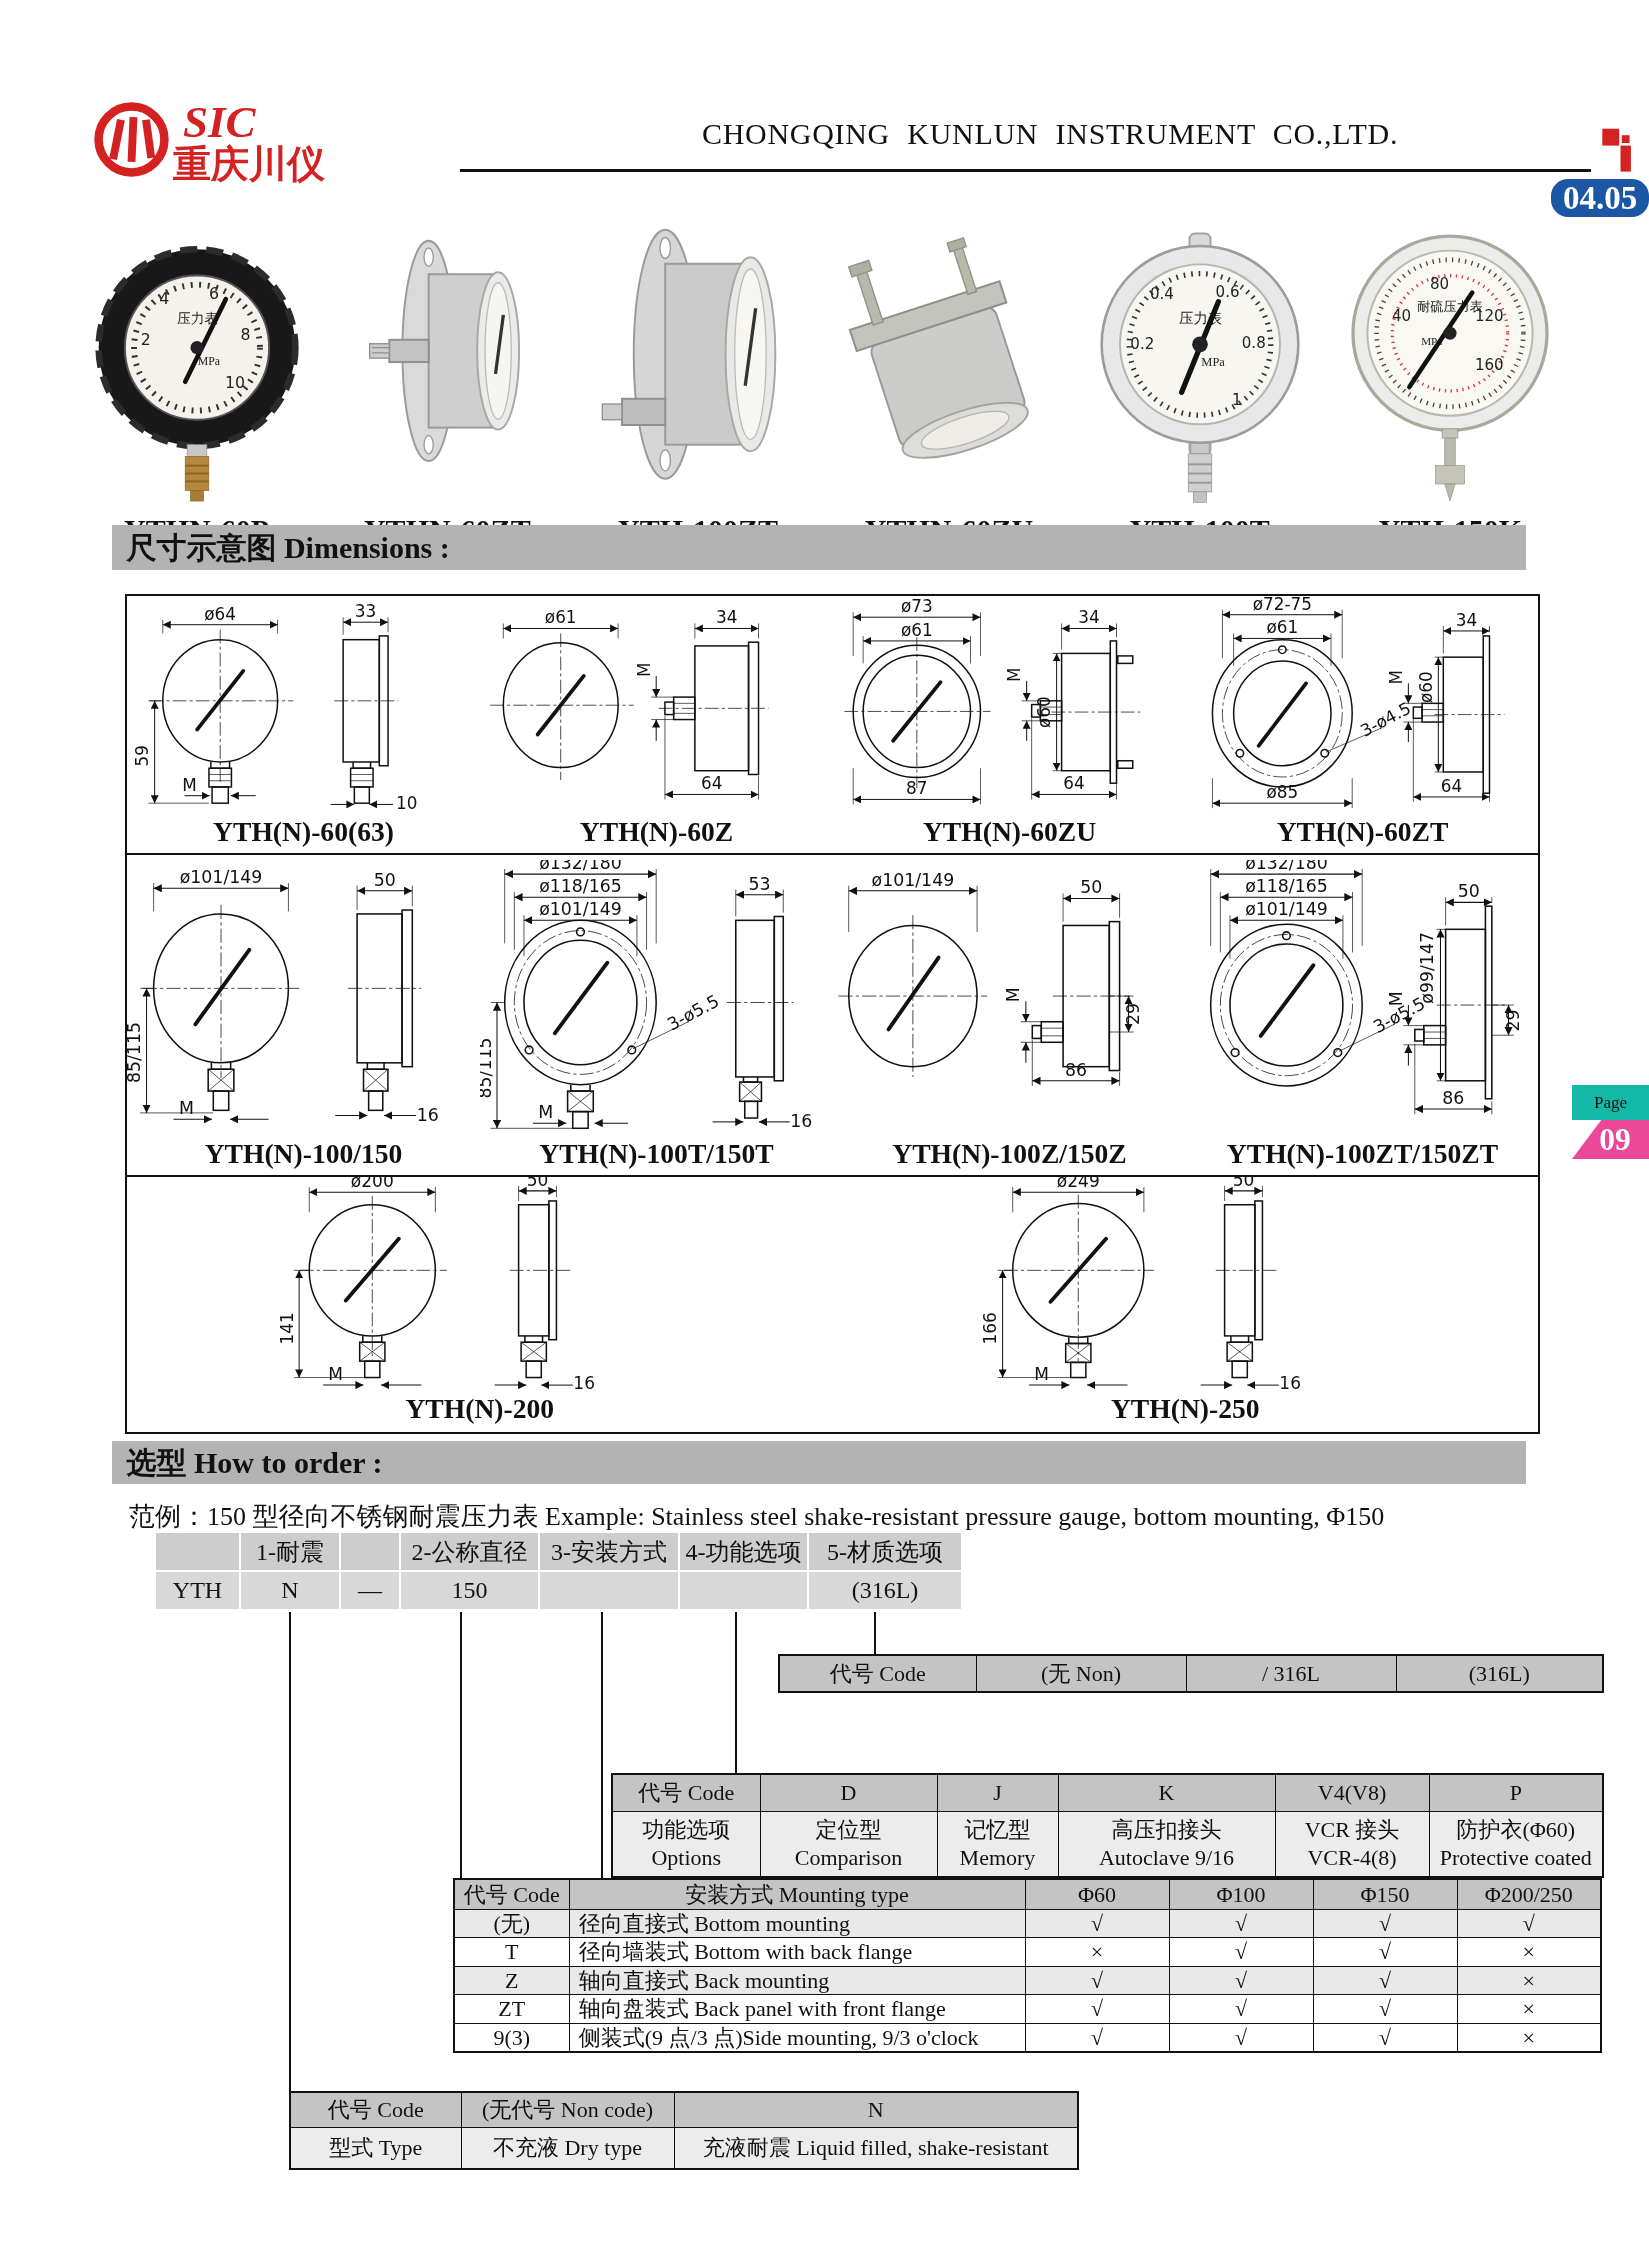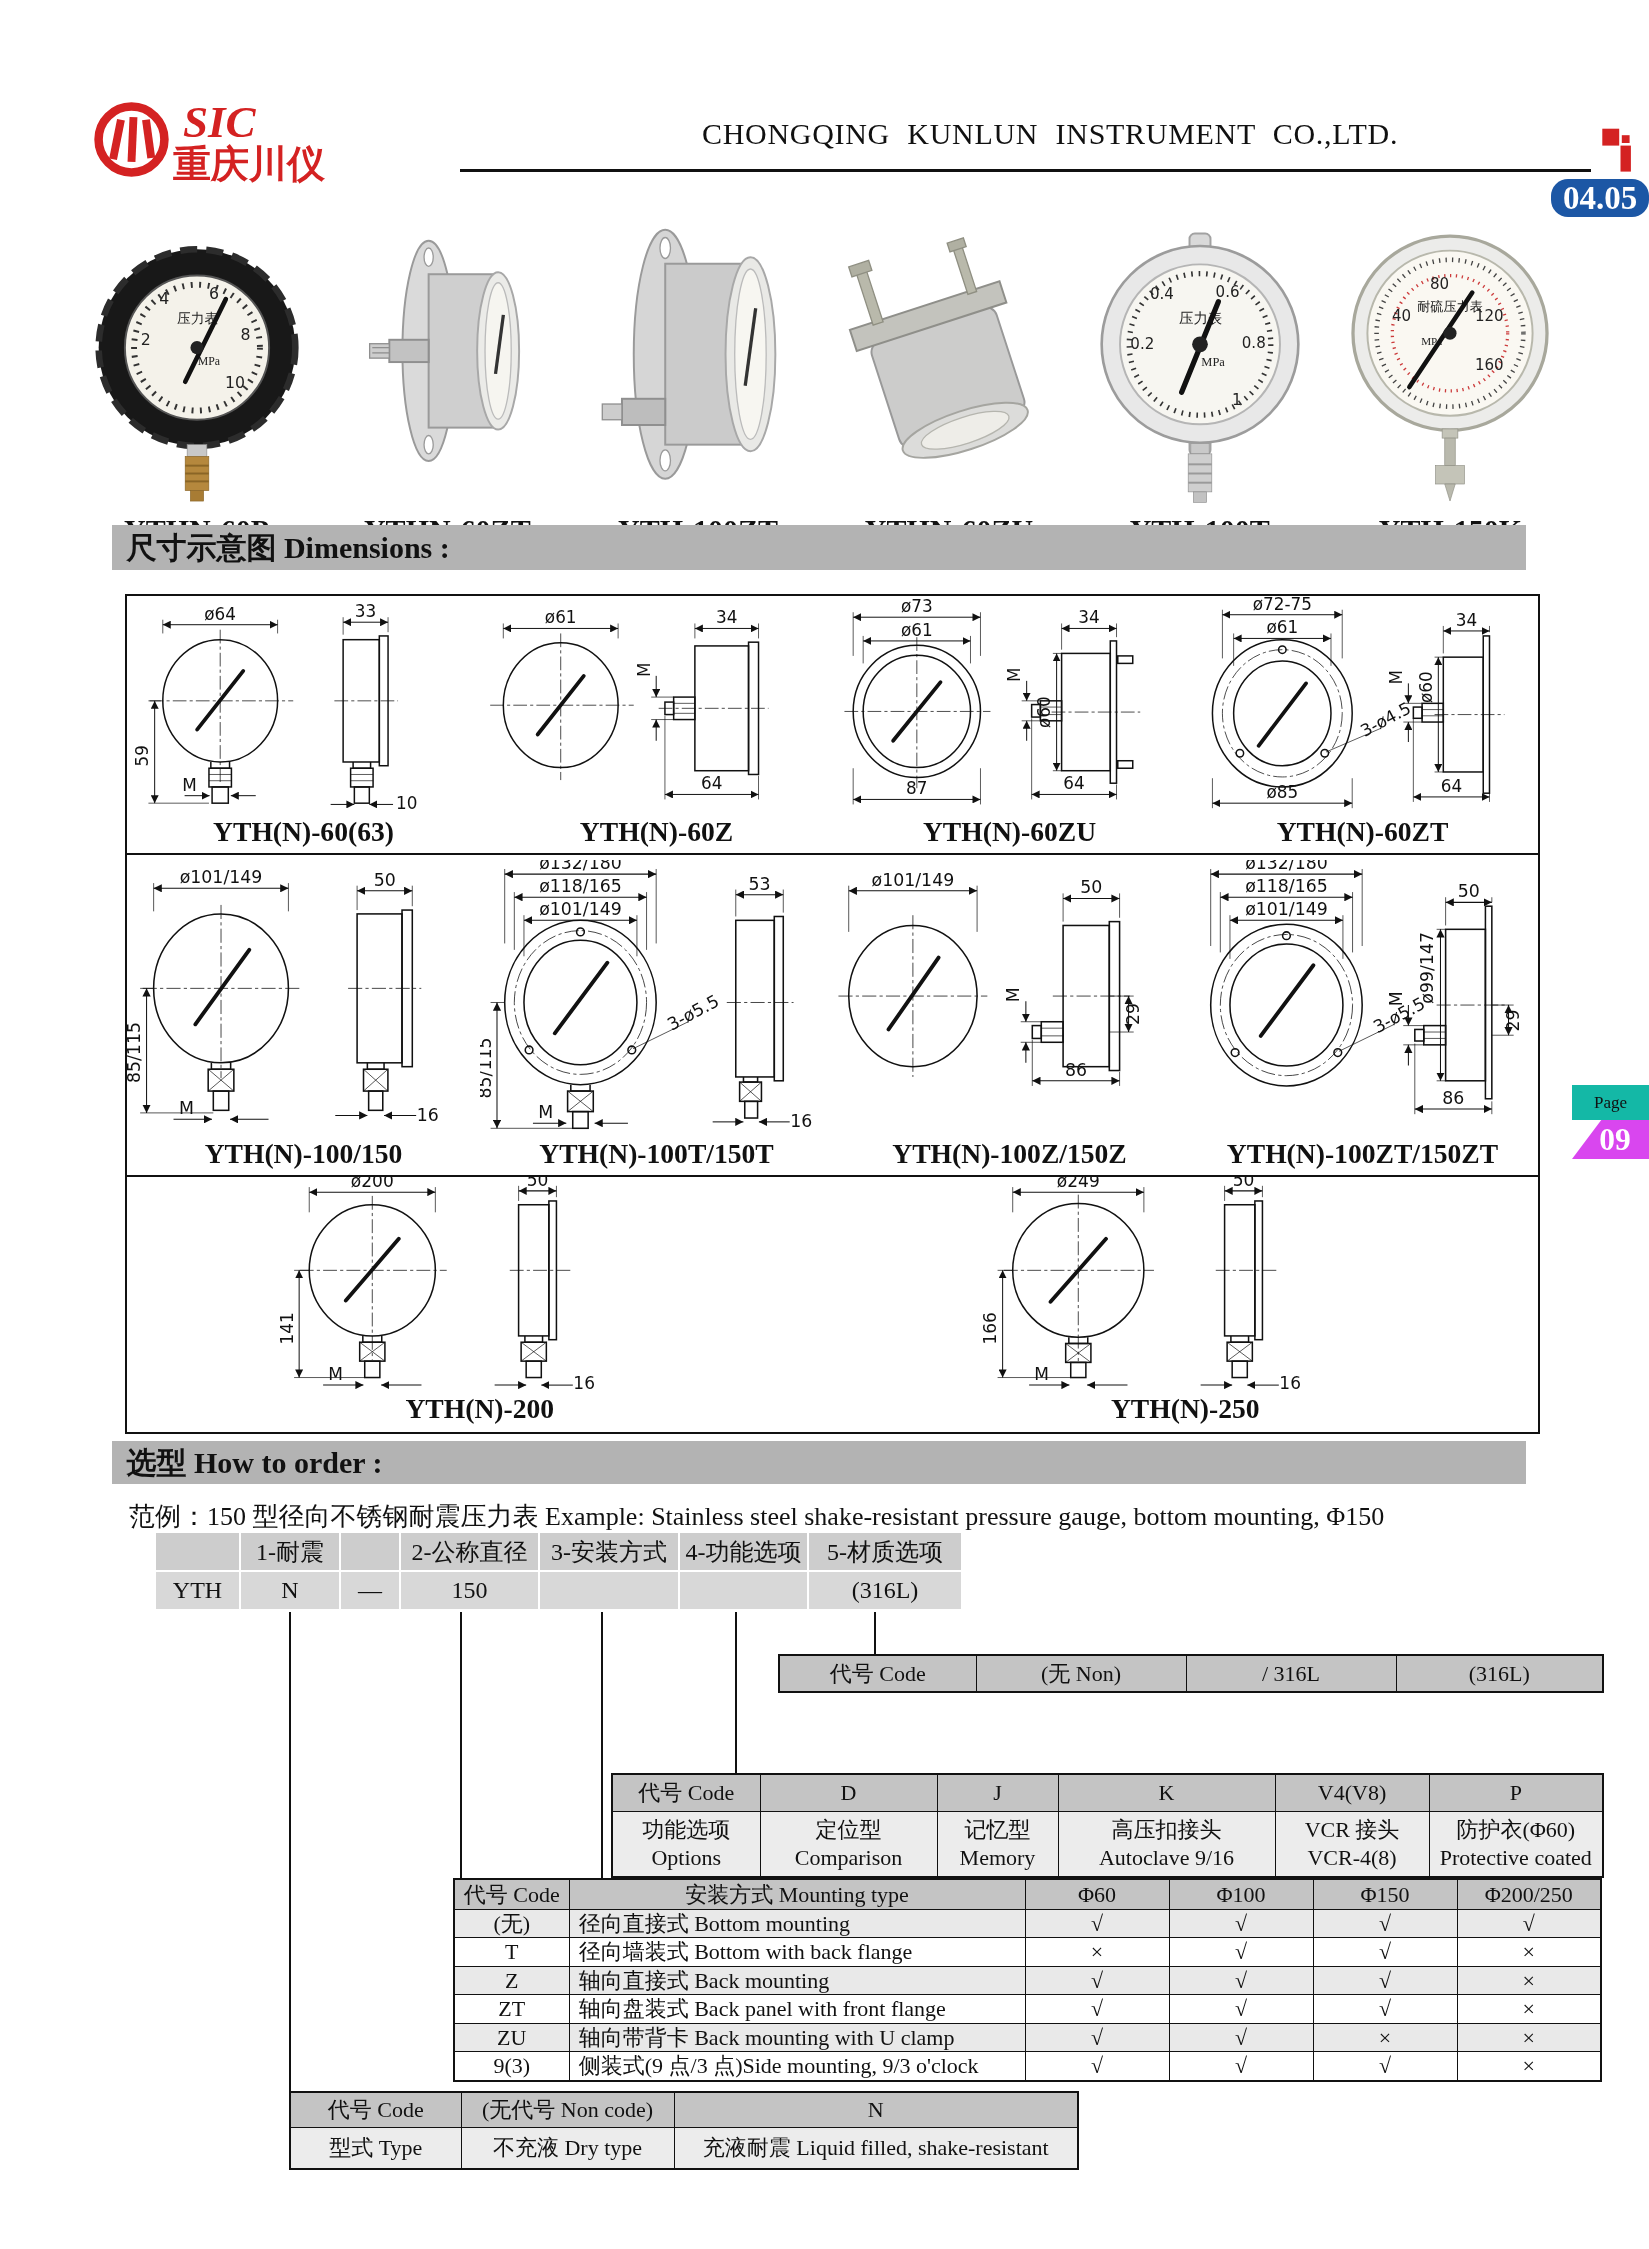--- a/index.html
+++ b/index.html
@@ -27,21 +27,21 @@
   .dlabel{font-size:27.6px;font-weight:600;margin:1.3px 0 5.3px 0;white-space:nowrap;}
   .dwg .s{stroke:#111;fill:none;stroke-width:2.4;}
   .dwg .cl{stroke:#111;fill:none;stroke-width:1.2;stroke-dasharray:22 5 5 5;}
   .dwg .nd{stroke:#111;stroke-width:6;stroke-linecap:round;}
   .dwg .dl{stroke:#111;stroke-width:1.6;}
   .dwg .el{stroke:#111;stroke-width:1.1;}
   .dwg .ht{stroke:#111;stroke-width:1.1;}
   .dwg text{fill:#111;stroke:none;font-family:"DejaVu Sans",sans-serif;font-size:27px;text-anchor:middle;}
   
   .ptab-top{background:#14b8a6;color:#111;font-size:17px;text-align:center;line-height:35px;}
-  .ptab-bot{background:#d946ef;color:#fff;font-size:31.5px;font-weight:bold;text-align:center;line-height:39px;
+  .ptab-bot{background:#ec4899;color:#fff;font-size:31.5px;font-weight:bold;text-align:center;line-height:39px;
             clip-path:polygon(0 100%,38% 0,100% 0,100% 100%);padding-left:9.2px;box-sizing:border-box;}
   
   .example{font-size:26px;white-space:nowrap;}
   .strip{display:grid;grid-template-columns:83px 98px 58px 137px 138px 127px 152px;grid-auto-rows:37px;gap:2px;}
   .strip div{background:#d8d8d8;display:flex;align-items:center;justify-content:center;
              font-size:24px;white-space:nowrap;}
   .strip .sh{background:#cdcdcd;}
   .vline{width:2px;background:#111;}
   table.otbl{border-collapse:collapse;table-layout:fixed;position:absolute;background:#fff;
              border:2.6px solid #111;}
@@ -806,28 +806,20 @@
       <td>×</td>
     </tr>
     <tr class="rowb" style="height:27.6px;">
       <td>ZT</td>
       <td style="text-align:left;padding-left:9.2px;">轴向盘装式 Back panel with front flange</td>
       <td>√</td>
       <td>√</td>
       <td>√</td>
       <td>×</td>
     </tr>
-    <tr class="rowa" style="height:27.6px;">
-      <td>ZU</td>
-      <td style="text-align:left;padding-left:9.2px;">轴向带背卡 Back mounting with U clamp</td>
-      <td>√</td>
-      <td>√</td>
-      <td>×</td>
-      <td>×</td>
-    </tr>
     <tr class="rowb" style="height:27.6px;">
       <td>9(3)</td>
       <td style="text-align:left;padding-left:9.2px;">侧装式(9 点/3 点)Side mounting, 9/3 o'clock</td>
       <td>√</td>
       <td>√</td>
       <td>√</td>
       <td>×</td>
     </tr>
   </tbody>
     </table>

